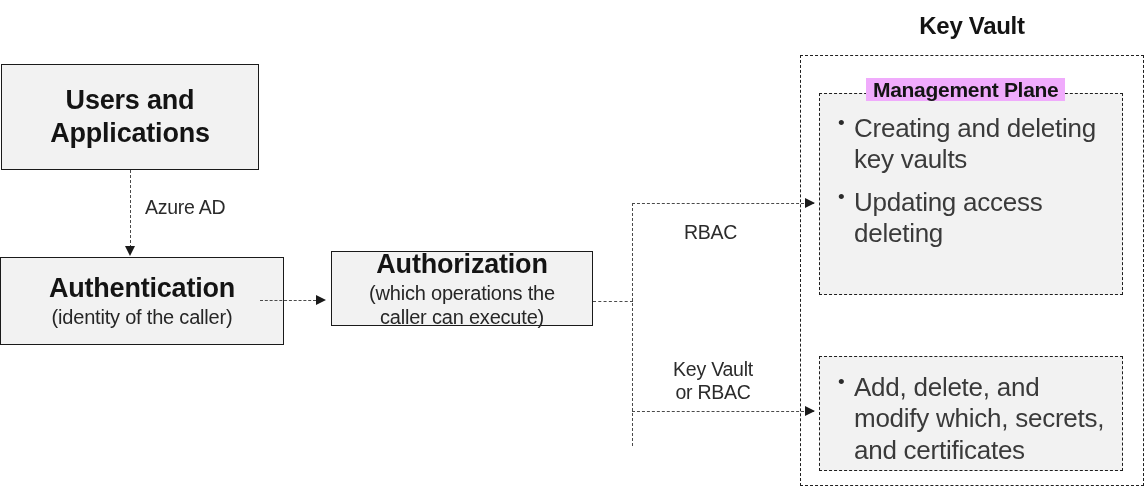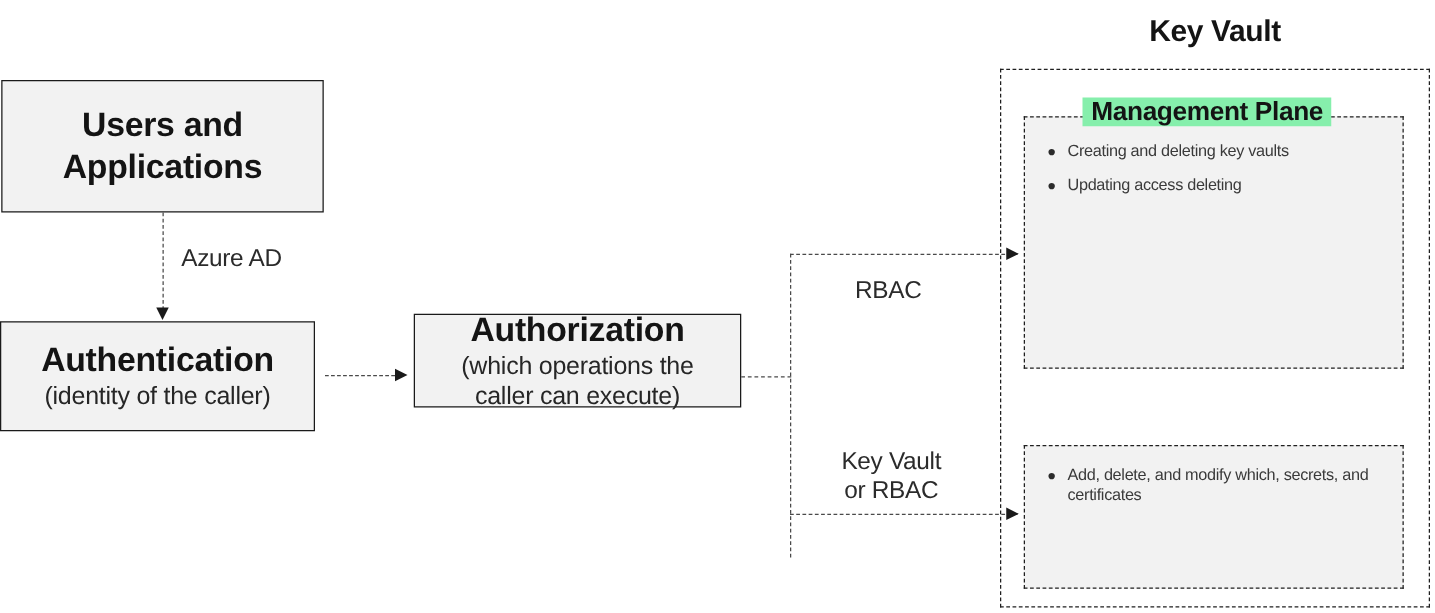--- a/index.html
+++ b/index.html
@@ -42,21 +42,21 @@
     white-space: nowrap;
   }
   .bx-sub {
     font-size: 20px;
     color: #262626;
     letter-spacing: -0.2px;
     white-space: nowrap;
   }
 
   #box-users      { left: 1px;   top: 64px;  width: 258px; height: 106px; }
-  #box-auth       { left: 0px;   top: 257px; width: 252px; height: 88px;  }
+  #box-auth       { left: 0px;   top: 257px; width: 284px; height: 88px;  }
   #box-authz      { left: 331px; top: 251px; width: 262px; height: 75px;  }
 
   
   .dash-outer {
     position: absolute;
     border: 1.7px dashed #1f1f1f;
     box-sizing: border-box;
     background: transparent;
   }
   #kv-outer { left: 800px; top: 55px; width: 344px; height: 431px; }
@@ -70,21 +70,21 @@
   #plane-mgmt { left: 819px; top: 93px; width: 304px; height: 202px; }
   #plane-data { left: 819px; top: 356px; width: 304px; height: 115px; }
 
   
   .plane-title {
     position: absolute;
     font-weight: bold;
     font-size: 21px;
     letter-spacing: -0.3px;
     color: #141414;
-    background: #86efac;
+    background: #f0abfc;
     white-space: nowrap;
     padding: 0 7px;
     line-height: 1.1;
   }
   #title-mgmt { left: 866px; top: 78px; }
   #title-data { left: 895px; top: 341px; }
 
   #kv-heading {
     position: absolute;
     left: 800px;
@@ -100,21 +100,21 @@
   
   ul.bullets {
     position: absolute;
     margin: 0;
     padding: 0;
     list-style: none;
   }
   ul.bullets li {
     position: relative;
     padding-left: 18px;
-    font-size: 13px;
+    font-size: 26px;
     line-height: 1.21;
     color: #3a3a3a;
     letter-spacing: -0.25px;
     margin-bottom: 11px;
   }
   ul.bullets li:last-child { margin-bottom: 0; }
   ul.bullets li::before {
     content: "\2022";
     position: absolute;
     left: 2px;

